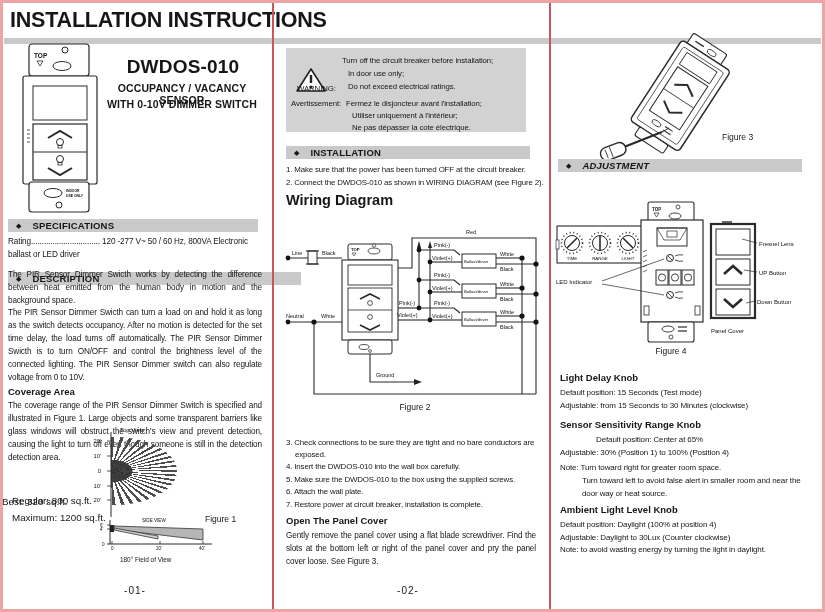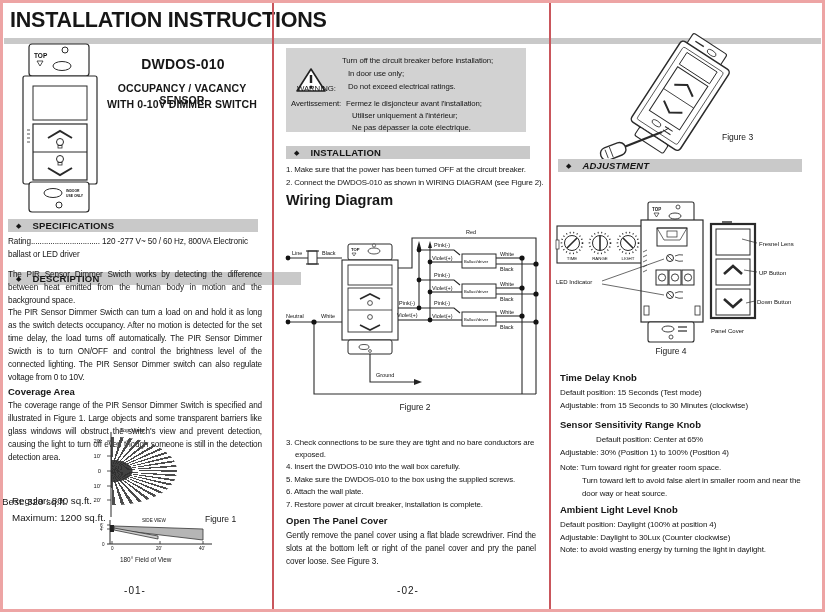--- a/index.html
+++ b/index.html
@@ -3,21 +3,21 @@
 <meta charset="utf-8">
 <style>
   html,body{margin:0;padding:0;background:#fff;}
   #root{position:relative;width:825px;height:612px;background:#fff;overflow:hidden;
         font-family:"Liberation Sans","DejaVu Sans",sans-serif;color:#161616;}
   .abs{position:absolute;}
   .frame{position:absolute;inset:0;border:3px solid #eda4a4;pointer-events:none;z-index:50;}
   .divider{position:absolute;top:3px;bottom:3px;width:2px;background:#c9565c;z-index:40;}
   .grayband{position:absolute;left:4px;right:4px;top:38px;height:6px;background:#c9c9c9;}
   .h-big{font-weight:bold;font-size:21.5px;letter-spacing:-.2px;white-space:nowrap;}
-  .model{font-weight:bold;font-size:14px;letter-spacing:.2px;}
+  .model{font-weight:bold;font-size:19px;letter-spacing:.2px;}
   .subt{font-weight:bold;font-size:10.5px;letter-spacing:.1px;}
   .bar{position:absolute;height:13px;background:#c9c9c9;display:flex;align-items:center;box-sizing:border-box;padding-left:8px;}
   .bar .d{font-size:7px;margin-right:11px;}
   .bar .t{font-weight:bold;font-size:9.5px;letter-spacing:.2px;}
   .p{font-size:8.2px;line-height:13px;text-align:justify;letter-spacing:-.12px;}
   .pl{font-size:8.2px;line-height:13px;letter-spacing:-.12px;}
   .step{font-size:7.9px;line-height:11.6px;letter-spacing:-.15px;padding-left:9px;text-indent:-9px;margin-bottom:1px;}
   .bh{font-weight:bold;font-size:9.5px;}
   .stat{font-size:9.8px;line-height:15px;}
   .pagenum{font-size:10px;letter-spacing:1px;text-align:center;}
@@ -404,21 +404,21 @@
     <line class="ln" x1="201" y1="47" x2="186" y2="43" stroke-width=".7"></line>
     <text x="203" y="50" font-size="6">Fresnel Lens</text>
     <line class="ln" x1="201" y1="76" x2="188" y2="74" stroke-width=".7"></line>
     <text x="203" y="79" font-size="6">UP Button</text>
     <line class="ln" x1="199" y1="105" x2="190" y2="107" stroke-width=".7"></line>
     <text x="201" y="108" font-size="6">Down Button</text>
     <text x="155" y="137" font-size="6">Panel Cover</text>
   </svg>
   <div class="abs cap" style="left:621px;top:346px;width:100px;text-align:center;">Figure 4</div>
 
-  <div class="abs bh" style="left:560px;top:372px;">Time Delay Knob</div>
+  <div class="abs bh" style="left:560px;top:372px;">Light Delay Knob</div>
   <div class="abs l3" style="left:560px;top:387px;width:246px;">Default position: 15 Seconds (Test mode)</div>
   <div class="abs l3" style="left:560px;top:400px;width:246px;">Adjustable: from 15 Seconds to 30 Minutes (clockwise)</div>
 
   <div class="abs bh" style="left:560px;top:419px;">Sensor Sensitivity Range Knob</div>
   <div class="abs l3" style="left:560px;top:434px;width:246px;margin-left:36px;">Default position: Center at 65%</div>
   <div class="abs l3" style="left:560px;top:447px;width:246px;">Adjustable: 30% (Position 1) to 100% (Position 4)</div>
   <div class="abs l3" style="left:560px;top:462px;width:246px;">Note: Turn toward right for greater room space.</div>
   <div class="abs l3" style="left:582px;top:475px;width:224px;">Turn toward left to avoid false alert in smaller room and near the door way or heat source.</div>
 
   <div class="abs bh" style="left:560px;top:504px;">Ambient Light Level Knob</div>

